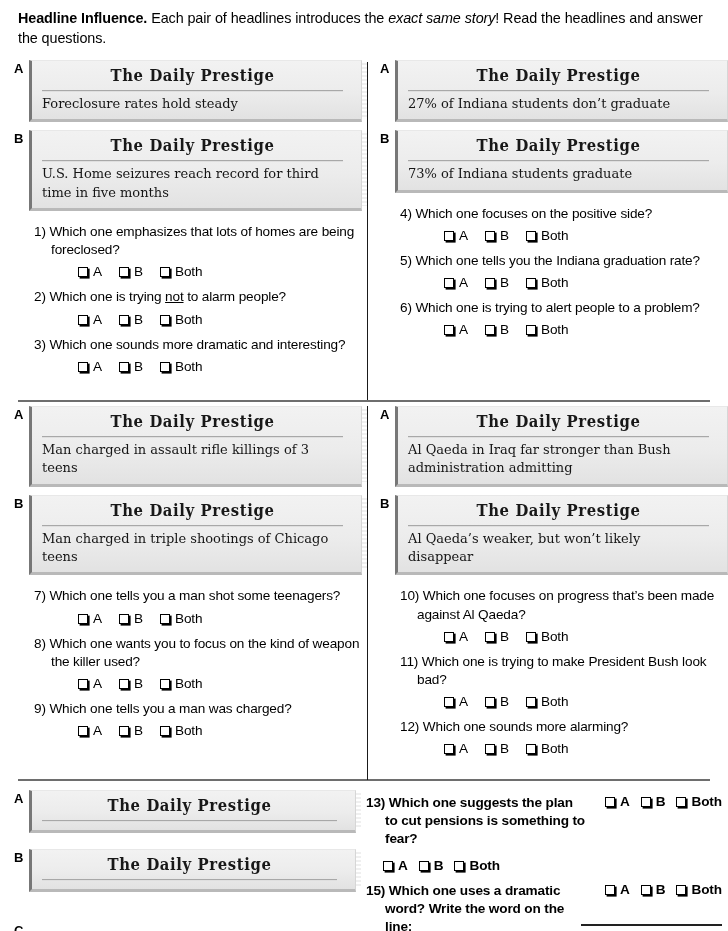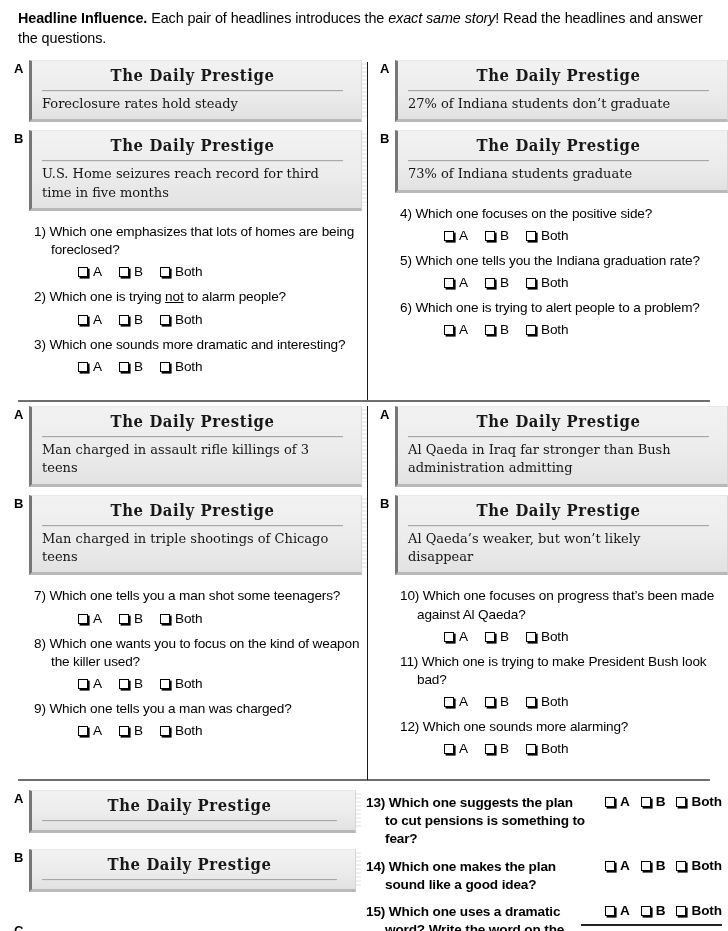--- a/index.html
+++ b/index.html
@@ -392,21 +392,20 @@
           <div class="rule"></div>
         </div>
       </div>
     </div>
   <div id="bottom-right">
       <div class="bq">
         <div class="bq-text"><span>13)</span> <span>Which one suggests the plan to cut pensions is something to fear?</span></div>
         <div class="bq-choices"><span class="opt"><span class="cbox"></span><span>A</span></span><span class="opt"><span class="cbox"></span><span>B</span></span><span class="opt"><span class="cbox"></span><span>Both</span></span></div>
       </div>
       <div class="bq">
-        <div class="bq-text"><span>14)</span> <span>Which one makes the plan sound like a good idea?</span></div>
         <div class="bq-choices"><span class="opt"><span class="cbox"></span><span>A</span></span><span class="opt"><span class="cbox"></span><span>B</span></span><span class="opt"><span class="cbox"></span><span>Both</span></span></div>
       </div>
       <div class="bq">
         <div class="bq-text"><span>15)</span> <span>Which one uses a dramatic word? Write the word on the line:</span></div>
         <div class="bq-choices"><span class="opt"><span class="cbox"></span><span>A</span></span><span class="opt"><span class="cbox"></span><span>B</span></span><span class="opt"><span class="cbox"></span><span>Both</span></span></div>
       </div>
     </div>
   <div class="stub-label">C</div>
 <div class="writeline"></div>
   </div>

